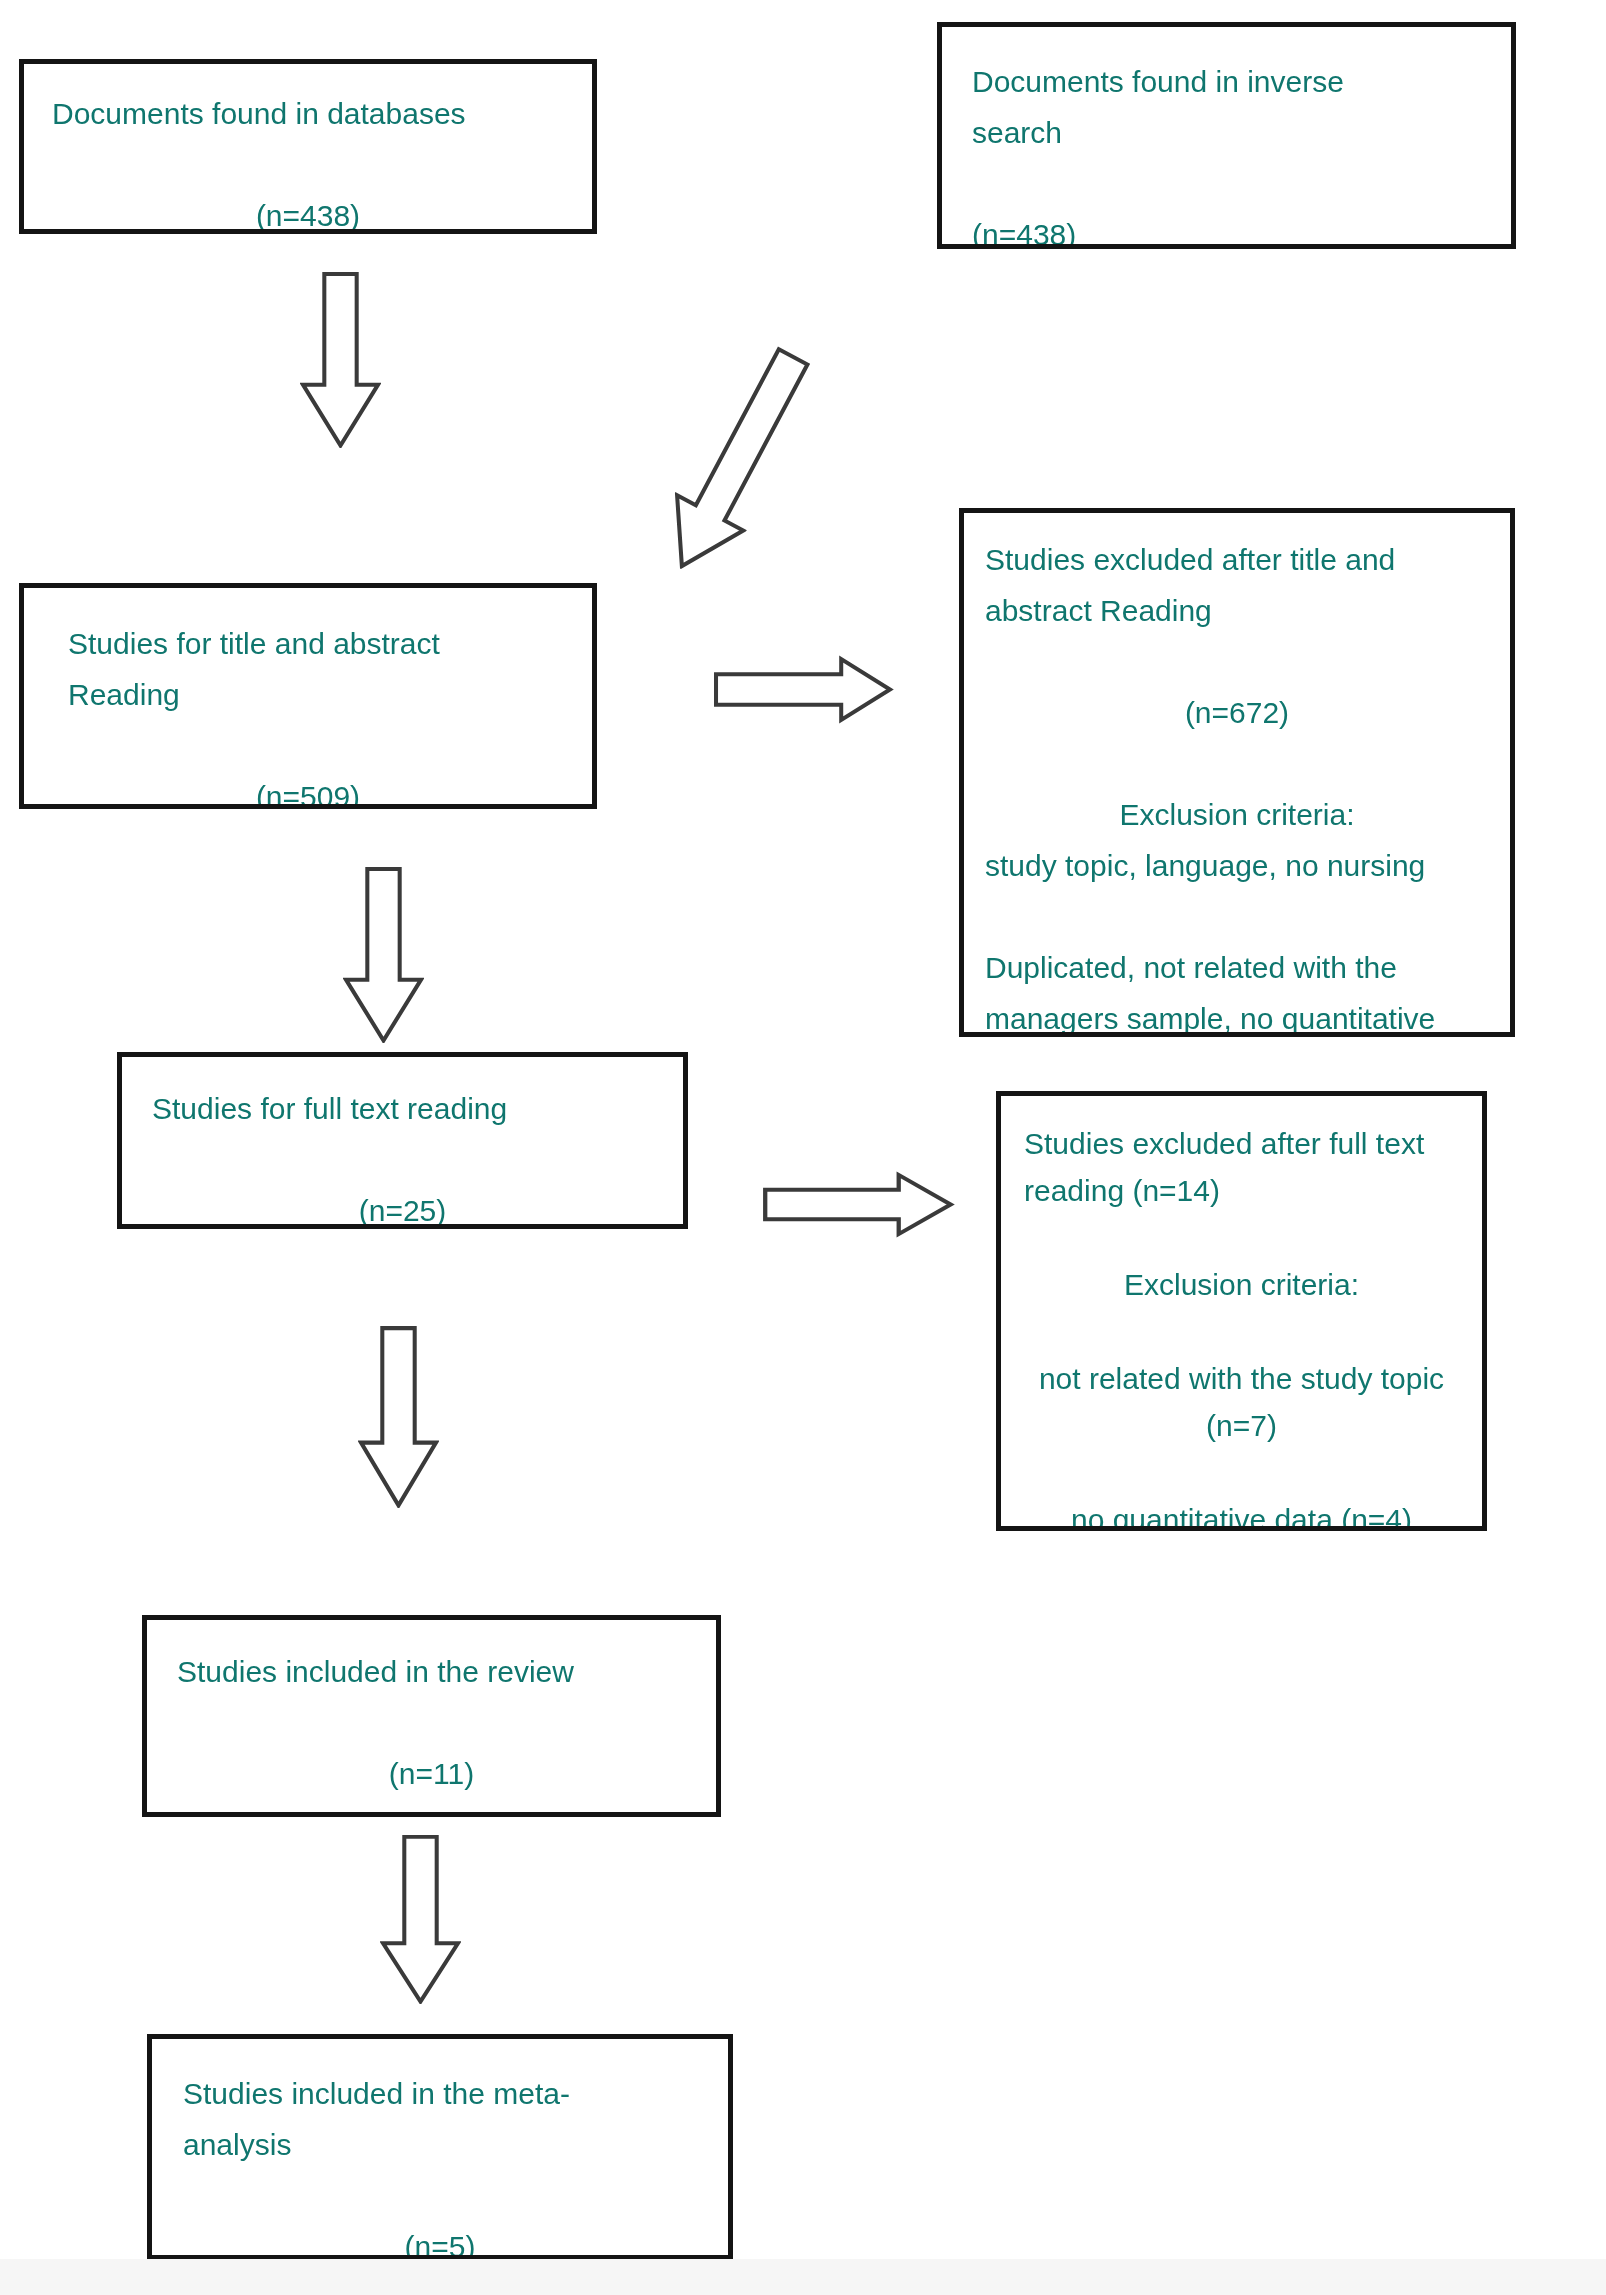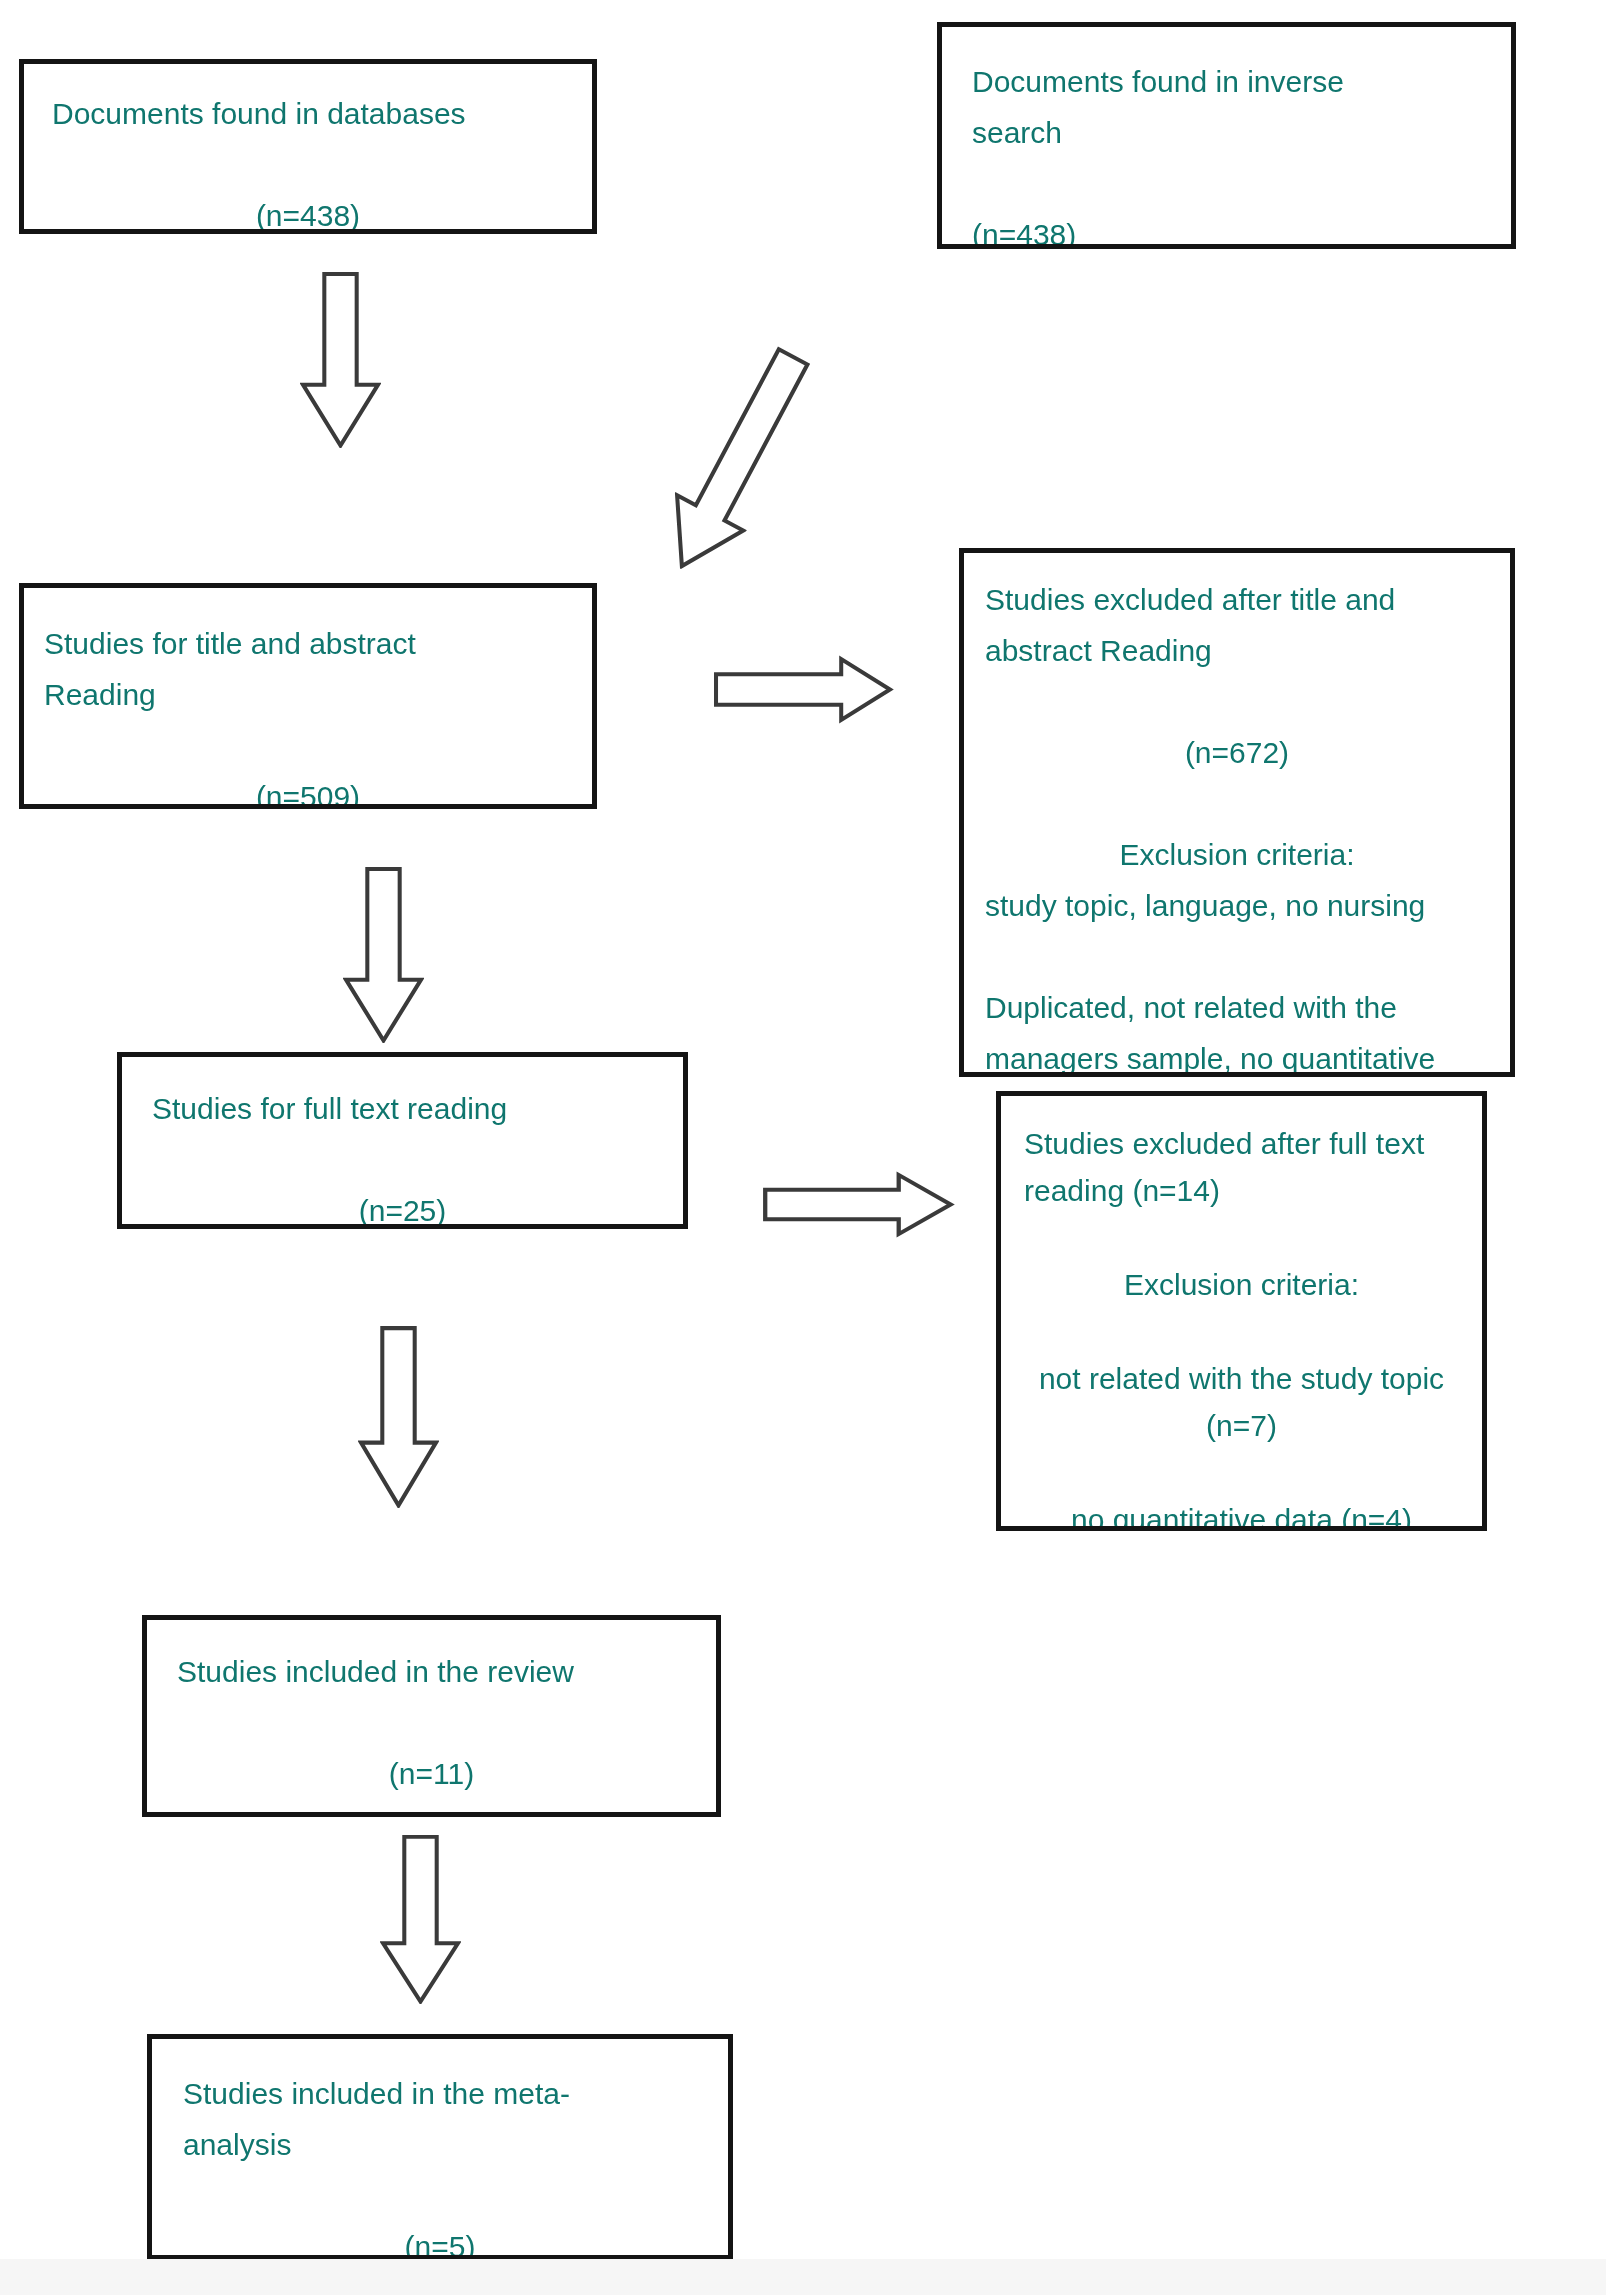--- a/index.html
+++ b/index.html
@@ -32,22 +32,22 @@
     display: flex;
     align-items: center;
     white-space: nowrap;
   }
   .line.center { justify-content: center; }
   .gap { margin-top: 51px; }
 
   
   .box-db        { left: 19px;   top: 59px;  width: 578px; height: 175px;  padding: 24px 28px 0; }
   .box-inverse   { left: 937px; top: 22px;   width: 579px; height: 227px;  padding: 29px 30px 0; }
-  .box-screen    { left: 19px;   top: 583px; width: 578px; height: 226px;  padding: 30px 20px 0; }
-  .box-excl1     { left: 959px; top: 508px; width: 556px; height: 529px; padding: 21px 21px 0; margin-top: 40px; }
+  .box-screen    { left: 19px;   top: 583px; width: 578px; height: 226px;  padding: 30px 44px 0; }
+  .box-excl1     { left: 959px; top: 508px; width: 556px; height: 529px; padding: 21px 21px 0; }
   .box-fulltext  { left: 117px;  top: 1052px; width: 571px; height: 177px;  padding: 26px 30px 0; }
   .box-excl2     { left: 996px; top: 1091px; width: 491px; height: 440px;  padding: 24px 23px 0; }
   .box-excl2 .line { height: 47px; }
   .box-excl2 .gap  { margin-top: 47px; }
   .box-review    { left: 142px;  top: 1615px; width: 579px; height: 202px;  padding: 26px 30px 0; }
   .box-meta      { left: 147px;  top: 2034px; width: 586px; height: 226px;  padding: 29px 31px 0; }
 
   .arrow { position: absolute; }
   .arrow-diag {
     transform: rotate(28deg);

